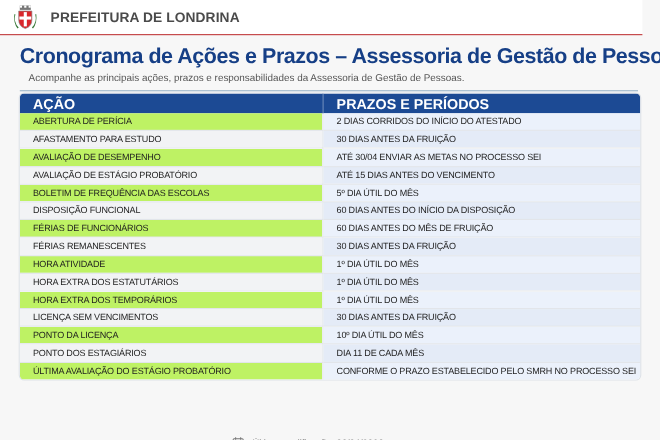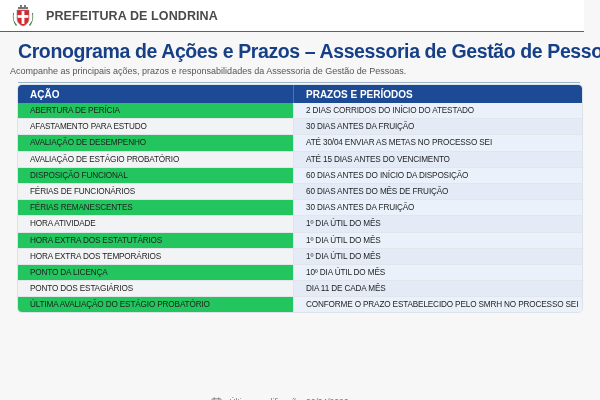--- a/index.html
+++ b/index.html
@@ -19,48 +19,48 @@
     .brand {
       position: absolute; left: 46px; top: 9px;
       font-size: 12.5px; font-weight: bold; color: #4a4a4a; letter-spacing: 0.1px;
     }
     .page-title {
       position: absolute; left: 18px; top: 40px;
       font-size: 19.5px; font-weight: bold; color: #163f86; letter-spacing: -0.4px;
       white-space: nowrap;
     }
     .page-subtitle {
-      position: absolute; left: 10px; top: 66px;
+      position: absolute; left: 26px; top: 66px;
       font-size: 9px; color: #555; white-space: nowrap;
     }
     .divider {
       position: absolute; left: 18px; top: 82px; width: 562px; height: 1px;
       background: #9ab3c9;
     }
     .table-wrap {
       position: absolute; left: 18px; top: 85px; width: 564px;
       border-radius: 4px; overflow: hidden;
       background: #fff;
       box-shadow: 0 0 0 1px #dde2e8;
     }
     table { border-collapse: collapse; width: 100%; table-layout: fixed; }
     th {
       background: #1c4a94; color: #fff; text-align: left;
-      font-size: 10px; font-weight: bold; height: 18px; padding: 0 0 0 12px;
+      font-size: 13px; font-weight: bold; height: 18px; padding: 0 0 0 12px;
       font-family: "Liberation Sans", sans-serif;
     }
     th.col1 { width: 263px; border-right: 1px solid #4f74ad; }
     td {
       font-family: "Liberation Sans", sans-serif;
       font-size: 8.2px; color: #1e1e1e; height: 15.2px; padding: 0 0 0 12px;
       border-bottom: 1px solid #e2e5ea; white-space: nowrap; overflow: hidden;
       letter-spacing: -0.15px;
     }
     tr:last-child td { border-bottom: none; }
-    td.c1 { background: #22c55e; border-right: 1px solid #e2e5ea; }
+    td.c1 { background: #bef264; border-right: 1px solid #e2e5ea; }
     tr:nth-child(even) td.c1 { background: #f2f3f5; }
     td.c2 { background: #ebf1fb; }
     tr:nth-child(even) td.c2 { background: #e4ebf7; }
     .footer {
       position: absolute; left: 0; top: 392px; width: 560px; height: 20px;
       display: flex; align-items: center; justify-content: center;
       font-size: 8.5px; color: #777; text-align: right;
     }
     .cal { width: 11px; height: 11px; margin-right: 7px; }
   </style>
@@ -105,20 +105,24 @@
         </tr>
       <tr>
           <td class="c1">AVALIAÇÃO DE DESEMPENHO</td>
           <td class="c2">ATÉ 30/04 ENVIAR AS METAS NO PROCESSO SEI</td>
         </tr>
       <tr>
           <td class="c1">AVALIAÇÃO DE ESTÁGIO PROBATÓRIO</td>
           <td class="c2">ATÉ 15 DIAS ANTES DO VENCIMENTO</td>
         </tr>
       <tr>
+          <td class="c1">BOLETIM DE FREQUÊNCIA DAS ESCOLAS</td>
+          <td class="c2">5º DIA ÚTIL DO MÊS</td>
+        </tr>
+      <tr>
           <td class="c1">DISPOSIÇÃO FUNCIONAL</td>
           <td class="c2">60 DIAS ANTES DO INÍCIO DA DISPOSIÇÃO</td>
         </tr>
       <tr>
           <td class="c1">FÉRIAS DE FUNCIONÁRIOS</td>
           <td class="c2">60 DIAS ANTES DO MÊS DE FRUIÇÃO</td>
         </tr>
       <tr>
           <td class="c1">FÉRIAS REMANESCENTES</td>
           <td class="c2">30 DIAS ANTES DA FRUIÇÃO</td>
@@ -127,20 +131,24 @@
           <td class="c1">HORA ATIVIDADE</td>
           <td class="c2">1º DIA ÚTIL DO MÊS</td>
         </tr>
       <tr>
           <td class="c1">HORA EXTRA DOS ESTATUTÁRIOS</td>
           <td class="c2">1º DIA ÚTIL DO MÊS</td>
         </tr>
       <tr>
           <td class="c1">HORA EXTRA DOS TEMPORÁRIOS</td>
           <td class="c2">1º DIA ÚTIL DO MÊS</td>
+        </tr>
+      <tr>
+          <td class="c1">LICENÇA SEM VENCIMENTOS</td>
+          <td class="c2">30 DIAS ANTES DA FRUIÇÃO</td>
         </tr>
       <tr>
           <td class="c1">PONTO DA LICENÇA</td>
           <td class="c2">10º DIA ÚTIL DO MÊS</td>
         </tr>
       <tr>
           <td class="c1">PONTO DOS ESTAGIÁRIOS</td>
           <td class="c2">DIA 11 DE CADA MÊS</td>
         </tr>
       <tr>

